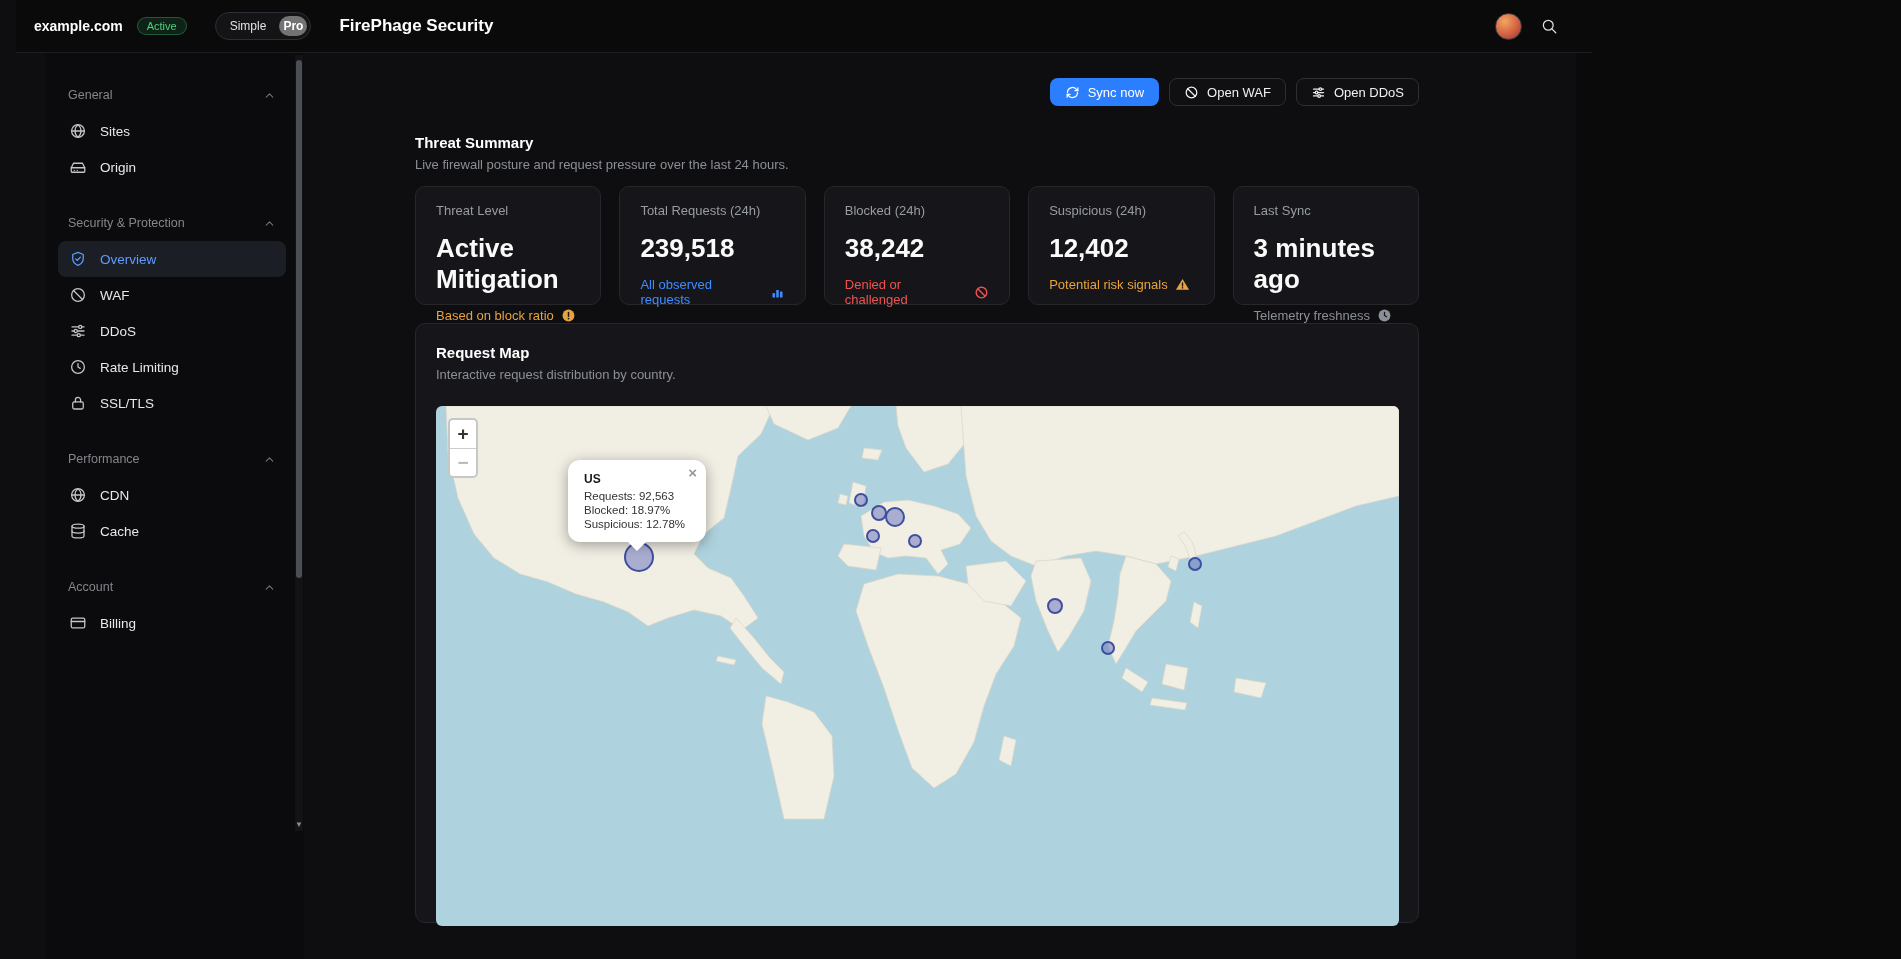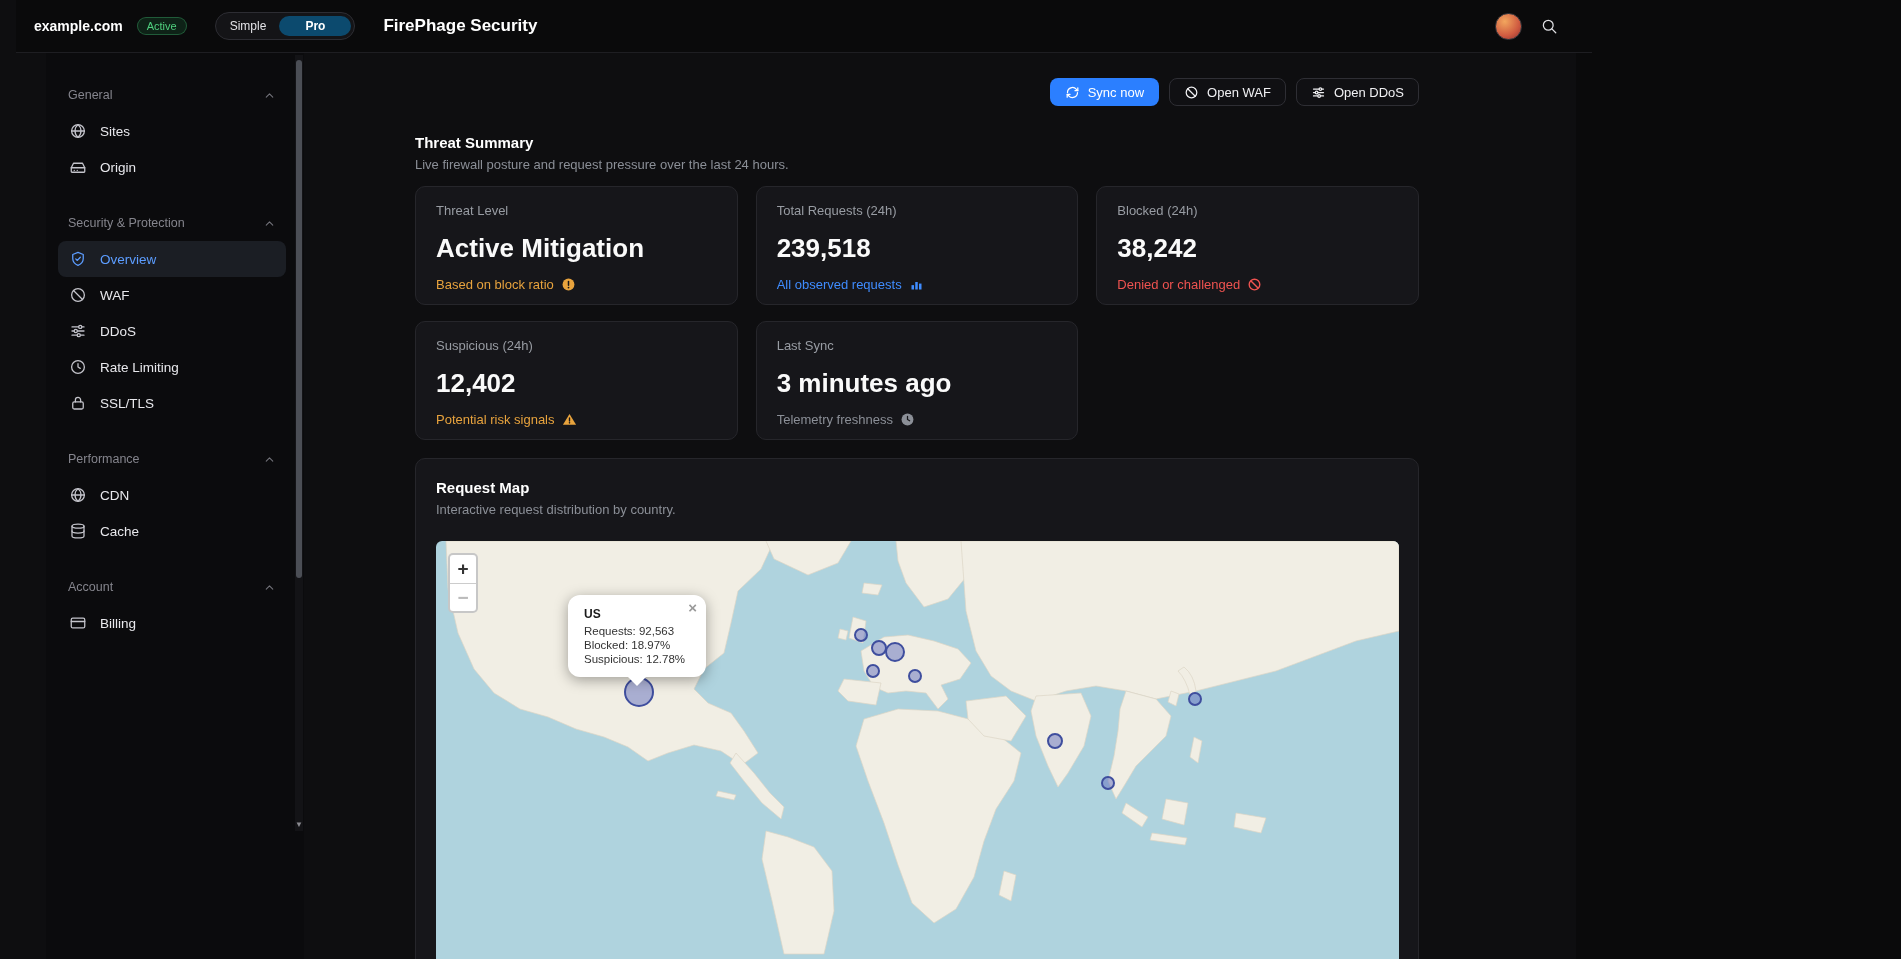--- a/index.html
+++ b/index.html
@@ -9,21 +9,21 @@
 
   
   .topbar { position:absolute; top:0; left:16px; width:100%; height:53px; background:#0a0a0b;
     border-bottom:1px solid #1e1e22; display:flex; align-items:center; padding:0 18px; gap:14px; z-index:30;}
   .domain { color:#fff; font-size:14px; font-weight:bold; }
   .badge-active { font-size:11px; color:#4fd07e; background:rgba(40,160,90,.16);
     border:1px solid rgba(70,200,120,.35); padding:2px 9px; border-radius:999px; }
   .mode-toggle { display:flex; align-items:center; background:#141417; border:1px solid #2d2d33;
     border-radius:999px; padding:3px; gap:2px; margin-left:14px; }
   .mode-simple { padding:3px 11px; color:#e2e2e6; font-size:12px; border-radius:999px; cursor:pointer;}
-  .mode-pro { padding:3px 26px; background:#0c4a6e; color:#fff; font-size:12px; font-weight:bold;
+  .mode-pro { padding:3px 4px; background:#737373; color:#fff; font-size:12px; font-weight:bold;
     border-radius:999px; cursor:pointer;}
   .app-title { color:#fff; font-size:17px; font-weight:bold; margin-left:14px; }
   .topbar-right { margin-left:auto; display:flex; align-items:center; gap:18px; margin-right:16px;}
   .avatar { width:27px; height:27px; border-radius:50%;
     background:radial-gradient(circle at 35% 30%, #f2a65e, #cf5a40 60%, #8c3030); border:1px solid #3a3a3f; cursor:pointer;}
   .ic { width:18px; height:18px; fill:none; stroke:currentColor; stroke-width:1.7;
     stroke-linecap:round; stroke-linejoin:round; flex:none;}
   .search-ic { color:#e0e0e4; cursor:pointer; }
 
   
@@ -51,21 +51,21 @@
   .btn { display:inline-flex; align-items:center; gap:8px; font-size:13px; height:28px;
     padding:0 14px; border-radius:8px; border:1px solid transparent; color:#fff; cursor:pointer;
     font-family:"Liberation Sans", sans-serif;}
   .btn .ic { width:15px; height:15px; stroke-width:2; }
   .btn-primary { background:#2b7fff; }
   .btn-dark { background:#101013; border-color:#2e2e34; color:#f0f0f3; }
 
   .section-title { margin-top:28px; font-size:15px; font-weight:bold; color:#fff; }
   .section-sub { margin-top:6px; font-size:13px; color:#8b8f97; }
 
-  .cards-grid { margin-top:14px; display:grid; grid-template-columns:repeat(3,1fr); gap:16px 18px; }
+  .cards-grid { margin-top:14px; display:grid; grid-template-columns:repeat(5,1fr); gap:16px 18px; }
   .card { background:#16161a; border:1px solid #26262b; border-radius:10px; padding:16px 20px; height:119px;}
   .card-label { font-size:13px; color:#989ca3; }
   .card-value { margin-top:15px; font-size:26px; line-height:1.2; font-weight:bold; color:#fafafa; }
   .card-note { margin-top:13px; font-size:13px; display:flex; align-items:center; gap:7px; cursor:pointer;}
   .card-note .nic { width:15px; height:15px; flex:none; }
   .card-note[data-tone="amber"] { color:#e8a33d; }
   .card-note[data-tone="blue"]  { color:#3f8cff; }
   .card-note[data-tone="red"]   { color:#ef5350; }
   .card-note[data-tone="gray"]  { color:#8b8f97; cursor:default;}
 

